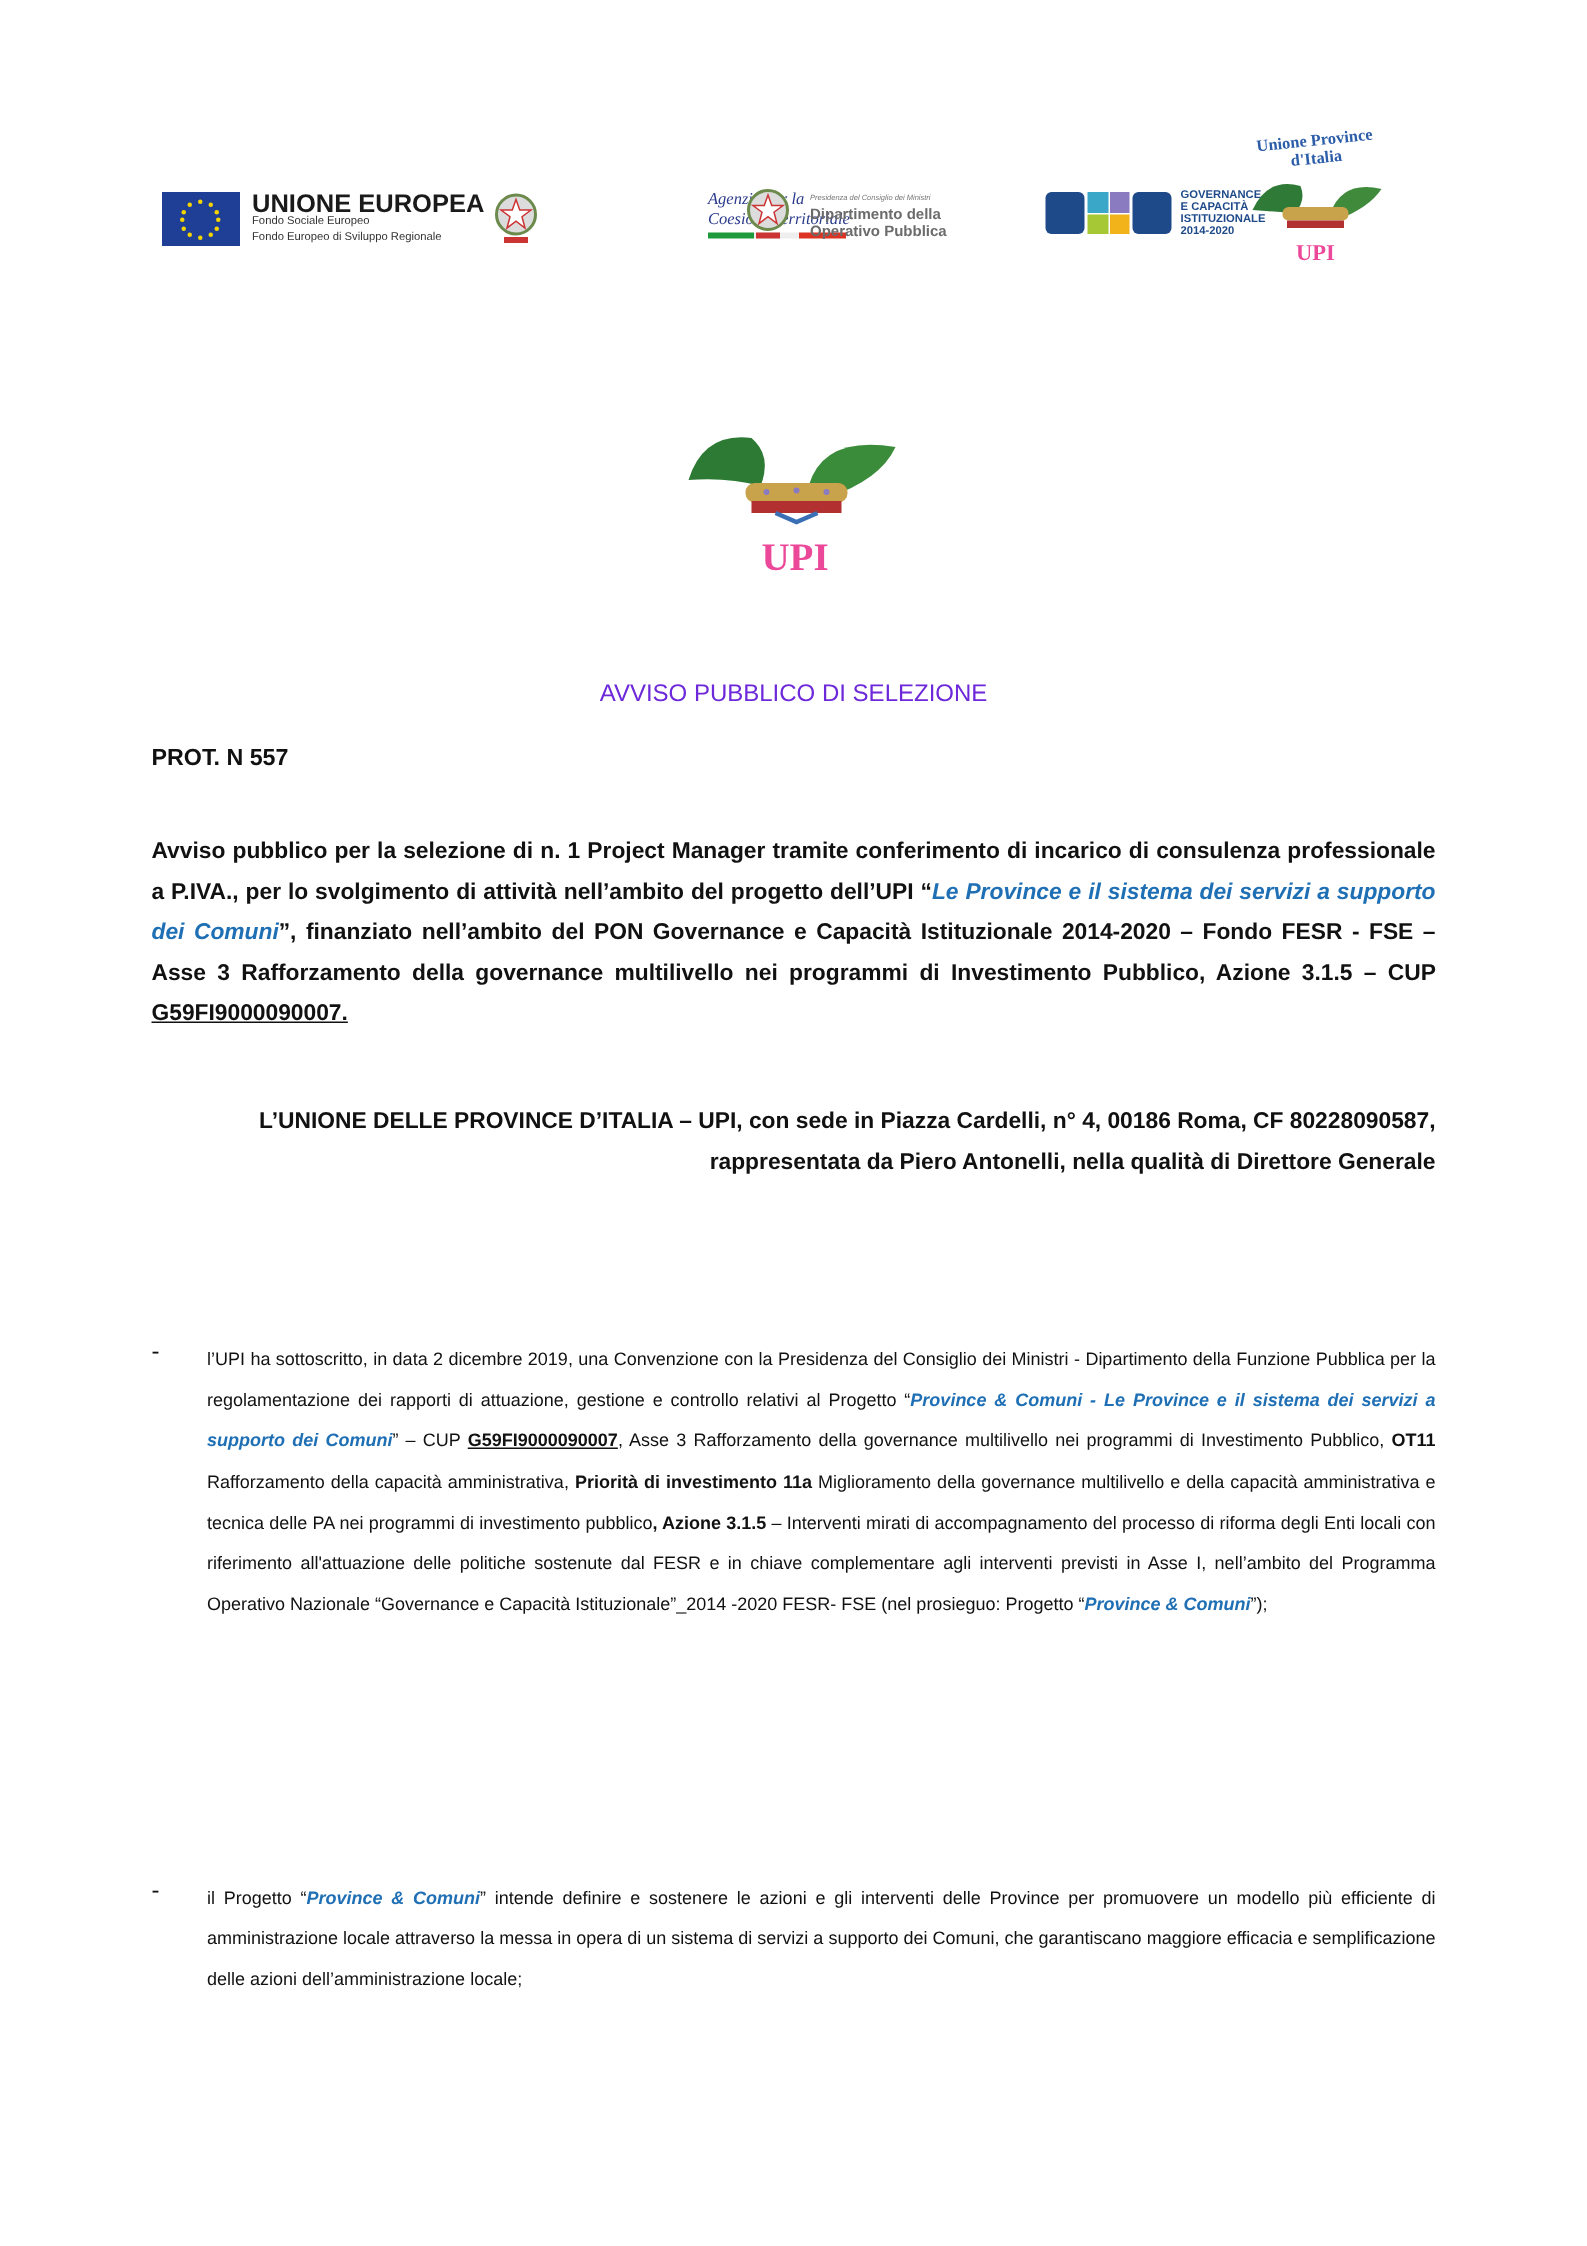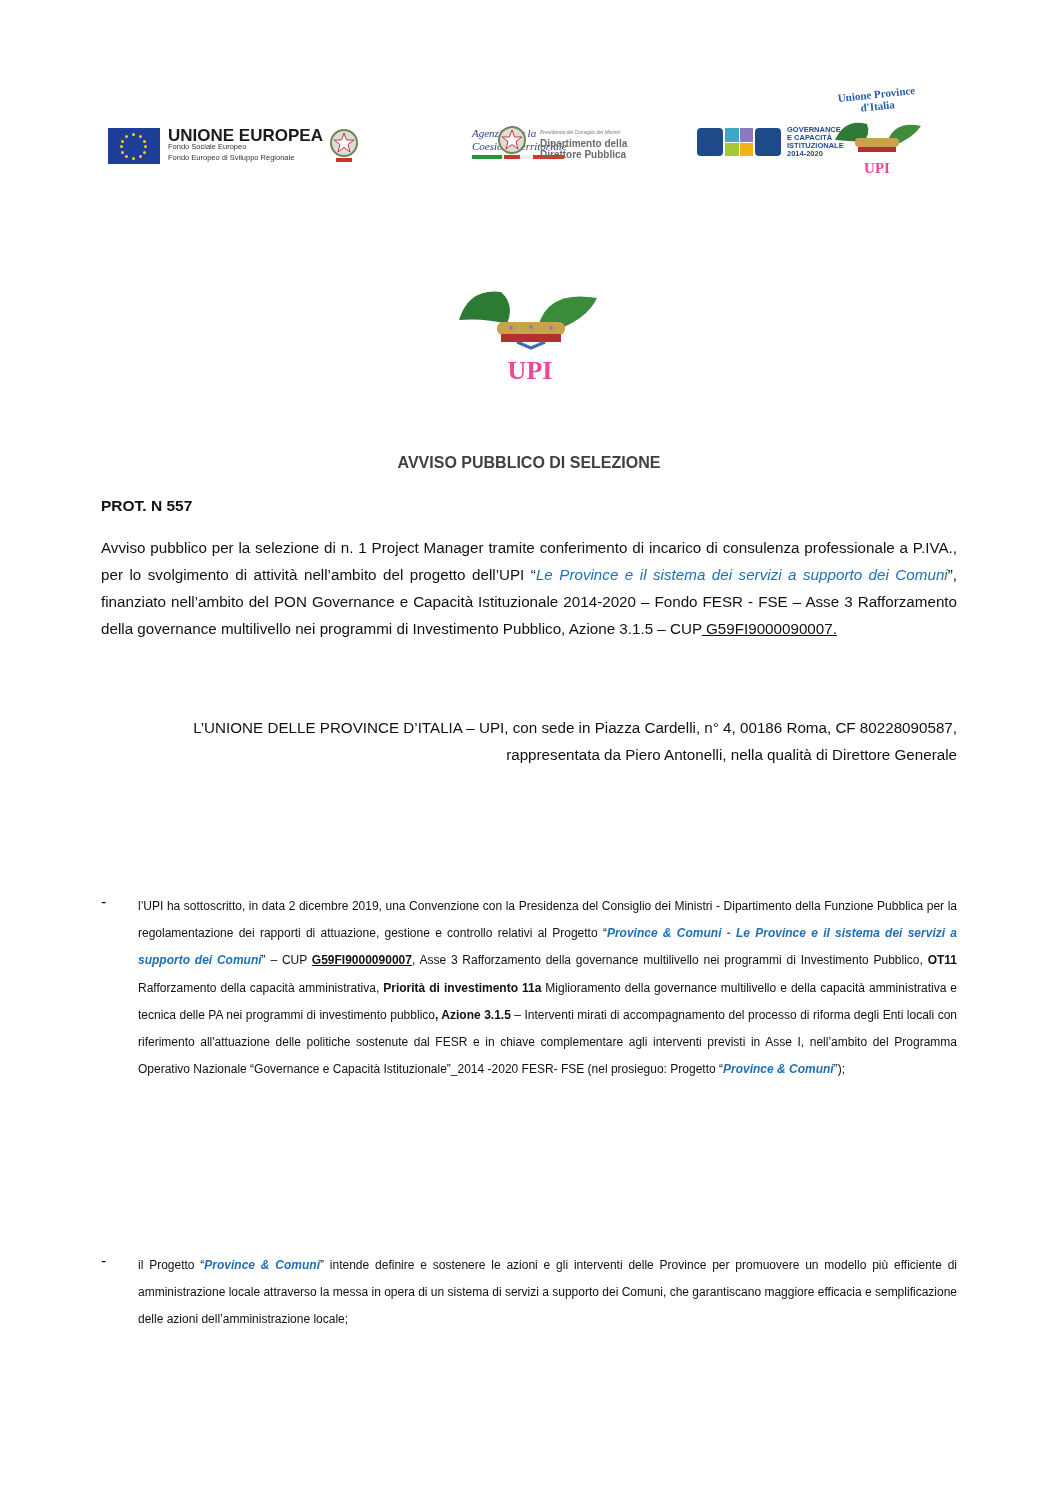--- a/index.html
+++ b/index.html
@@ -27,23 +27,23 @@
   .pon-sq div:nth-child(2) { background: #8a7bc0; }
   .pon-sq div:nth-child(3) { background: #a6c834; }
   .pon-sq div:nth-child(4) { background: #f2b21a; }
   .pon-text { margin-left: 6px; font-size: 7.5px; font-weight: bold; color: #1f4a8a; line-height: 8px; }
   .upi-small { position: absolute; left: 722px; top: -12px; width: 110px; text-align: center; }
   .upi-arc { font-family: "Liberation Serif", serif; font-size: 11px; color: #2c5da8; font-weight: bold; transform: rotate(-6deg); }
   .crest { position: relative; margin: 0 auto; }
   .upi-word { font-family: "Liberation Serif", serif; font-weight: bold; color: #ec4899; }
   .upi-big { top: 280px; left: 455px; width: 150px; text-align: center; }
   .doc { left: 101px; width: 856px; font-family: "Liberation Sans", sans-serif; font-size: 15.2px; }
-  .title { top: 454px; width: 100%; left: 0; text-align: center; color: #404040; font-weight: bold; font-size: 16px; }
+  .title { top: 454px; width: 100%; left: 0; text-align: center; color: #6d28d9; font-weight: normal; font-size: 16px; }
   .prot { top: 497px; font-weight: bold; font-size: 15.5px; }
-  .p-bold { font-weight: normal; text-align: justify; line-height: 27px; }
+  .p-bold { font-weight: bold; text-align: justify; line-height: 27px; margin-top: 20px; }
   .blue-i { color: #1f6fb5; font-style: italic; }
   .blue-bi { color: #1f6fb5; font-style: italic; font-weight: bold; }
   .u { text-decoration: underline; }
   .center-b { text-align: center; font-weight: bold; }
   .bullet { left: 101px; width: 856px; }
   .bullet .dash { position: absolute; left: 0; top: 0; }
   .bullet .txt { margin-left: 37px; text-align: justify; line-height: 27.2px; font-size: 12px; }
   b { font-weight: bold; }
 </style>
 </head>
@@ -84,21 +84,21 @@
   </div>
 
   <svg class="emblem" style="left:396px;top:22px" viewBox="0 0 32 40">
     <circle cx="16" cy="18" r="13" fill="#dcdcdc" stroke="#6b8a4b" stroke-width="2"></circle>
     <polygon points="16,8 18.5,15 26,15 20,19.5 22,27 16,22.5 10,27 12,19.5 6,15 13.5,15" fill="#fff" stroke="#c33" stroke-width="1"></polygon>
     <rect x="8" y="33" width="16" height="4" fill="#c33"></rect>
   </svg>
   <div class="dfp" style="left:440px">
     <div class="dfp-small">Presidenza del Consiglio dei Ministri</div>
     <div class="dfp-main">Dipartimento della</div>
-    <div class="dfp-main">Direttore Pubblica</div>
+    <div class="dfp-main">Operativo Pubblica</div>
   </div>
 
   <div class="pon">
     <div class="pon-word">
       <div class="pon-p"></div>
       <div class="pon-sq">
           <div></div>
           <div></div>
           <div></div>
           <div></div>

